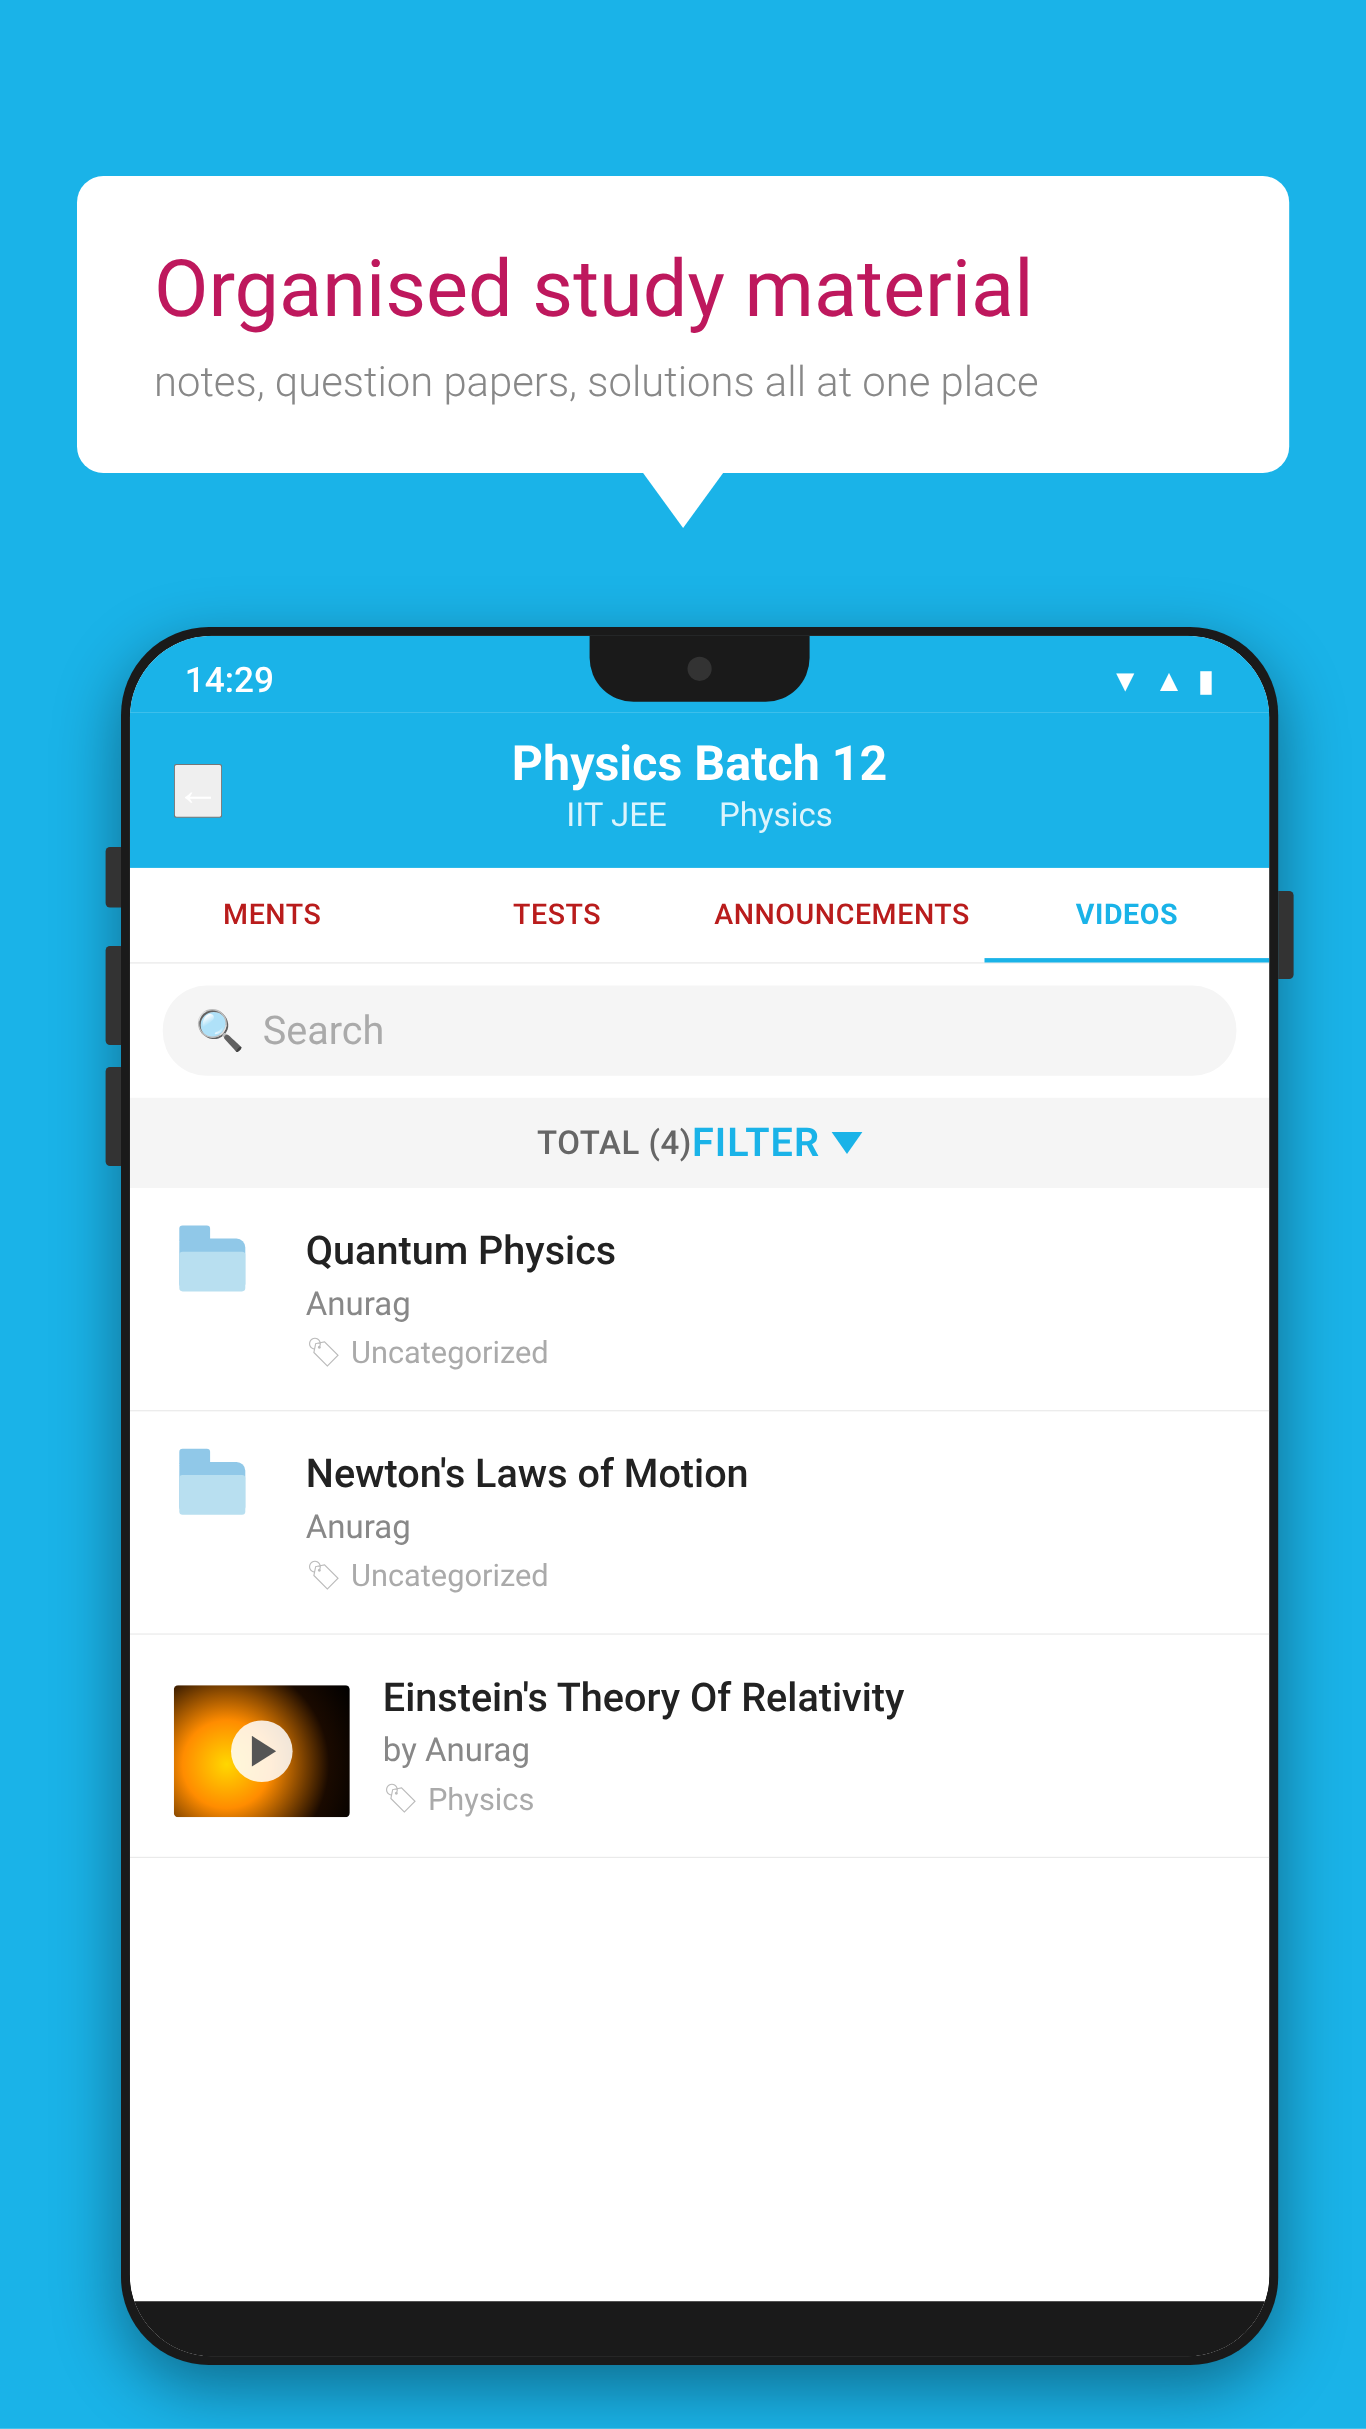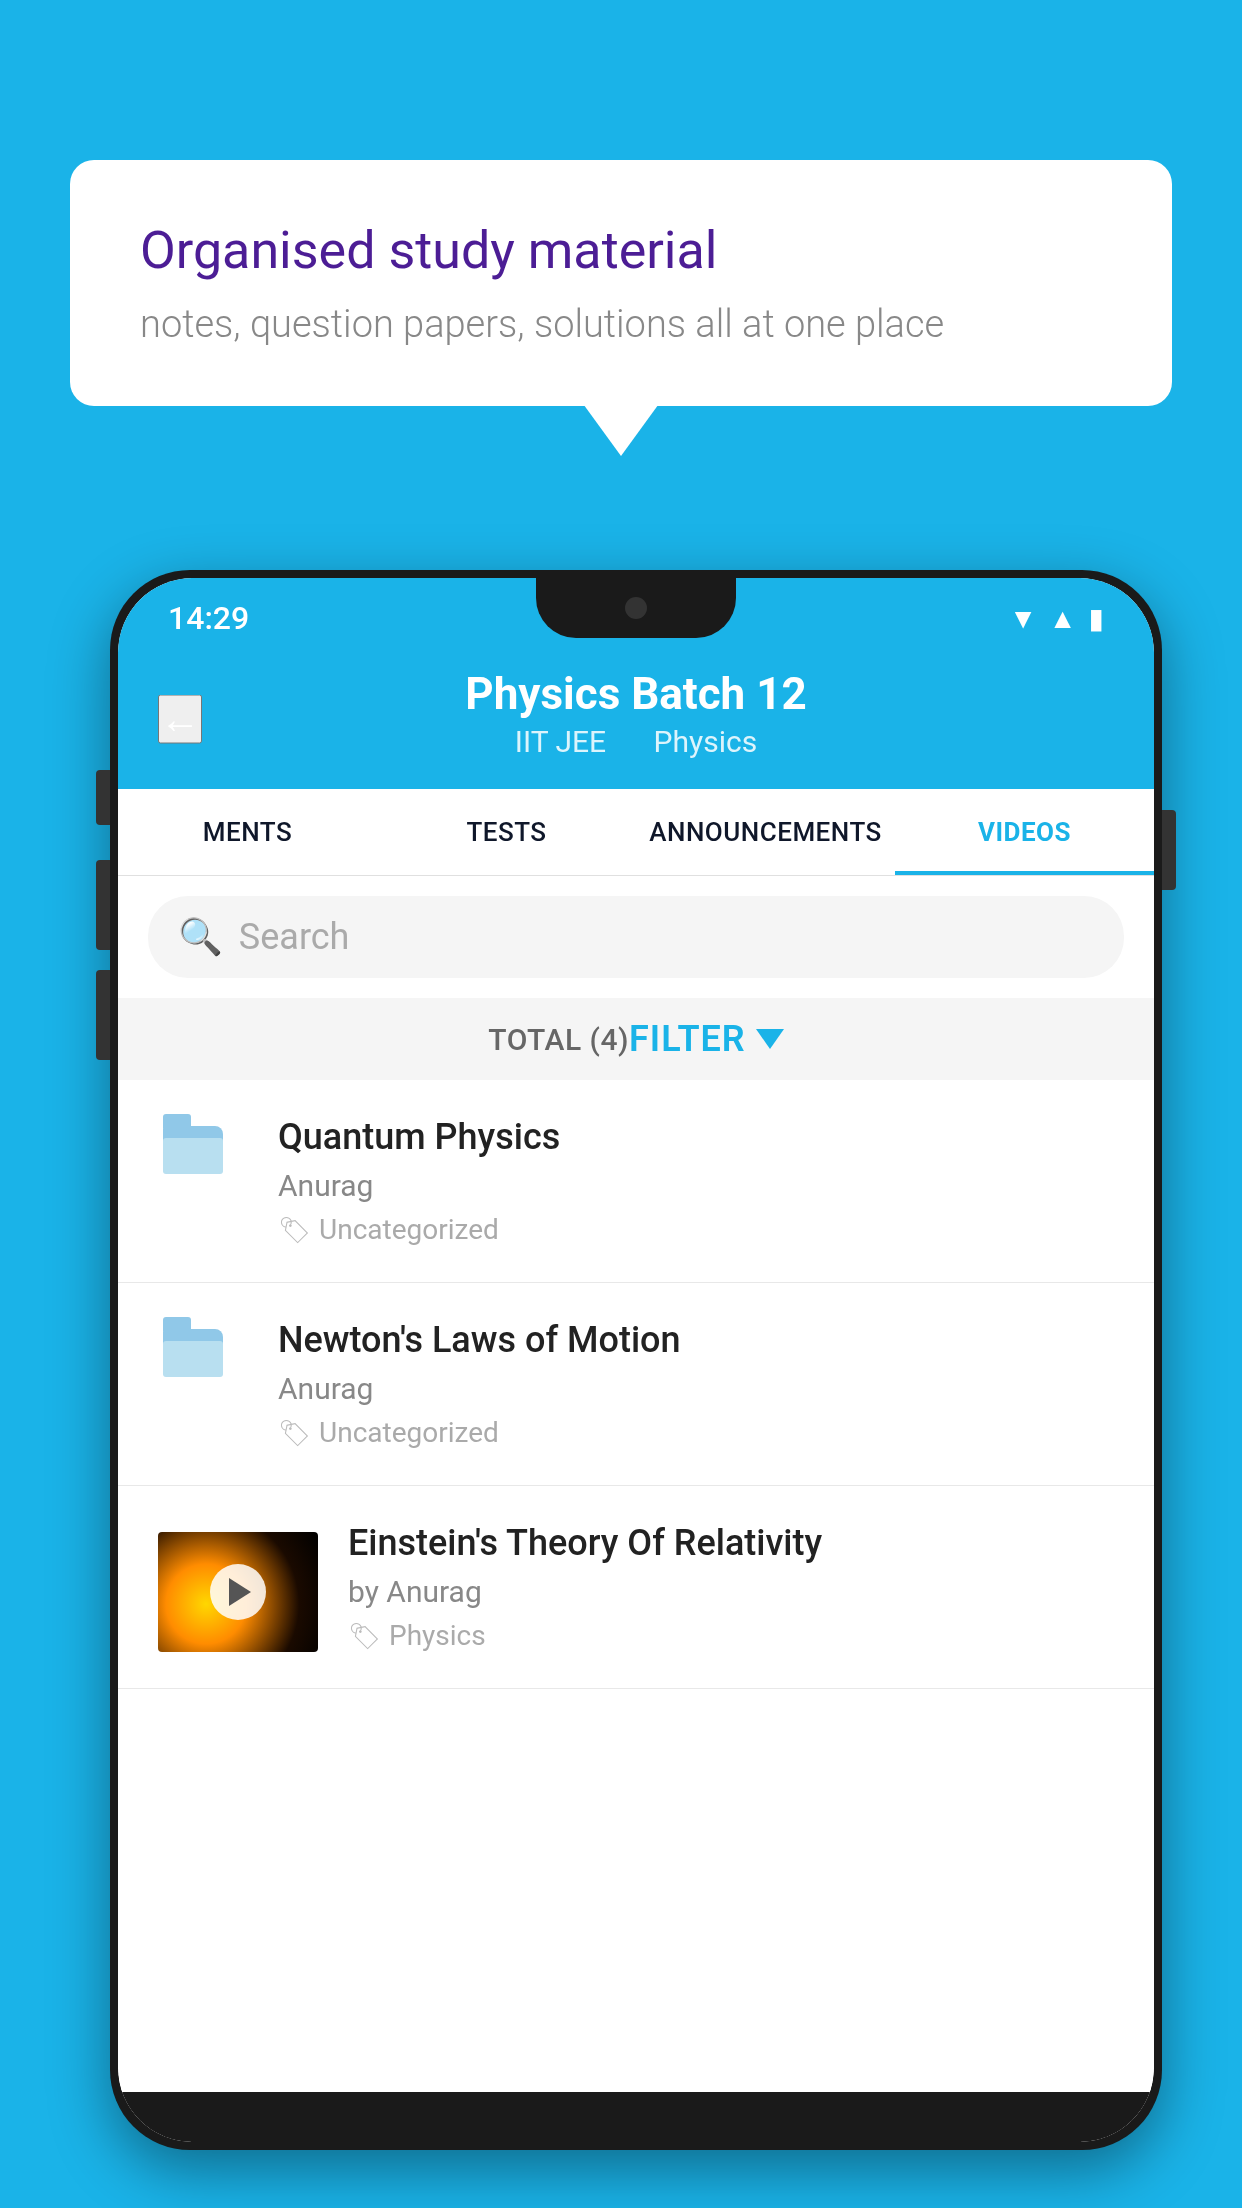--- a/index.html
+++ b/index.html
@@ -36,22 +36,22 @@
       left: 50%;
       transform: translateX(-50%);
       width: 0;
       height: 0;
       border-left: 40px solid transparent;
       border-right: 40px solid transparent;
       border-top: 55px solid white;
     }
 
     .speech-bubble h1 {
-      color: #4c1d95;
-      font-size: 52px;
+      color: #be185d;
+      font-size: 72px;
       font-weight: 400;
       line-height: 1.2;
       margin-bottom: 20px;
     }
 
     .speech-bubble p {
       color: #888;
       font-size: 38px;
       font-weight: 300;
     }
@@ -174,21 +174,21 @@
       display: flex;
       border-bottom: 1px solid #e0e0e0;
     }
 
     .tab {
       flex: 1;
       text-align: center;
       padding: 28px 10px;
       font-size: 26px;
       font-weight: 500;
-      color: #0f172a;
+      color: #b91c1c;
       letter-spacing: 0.5px;
       position: relative;
     }
 
     .tab.active {
       color: #1ab3e8;
       font-weight: 700;
     }
 
     .tab.active::after {

